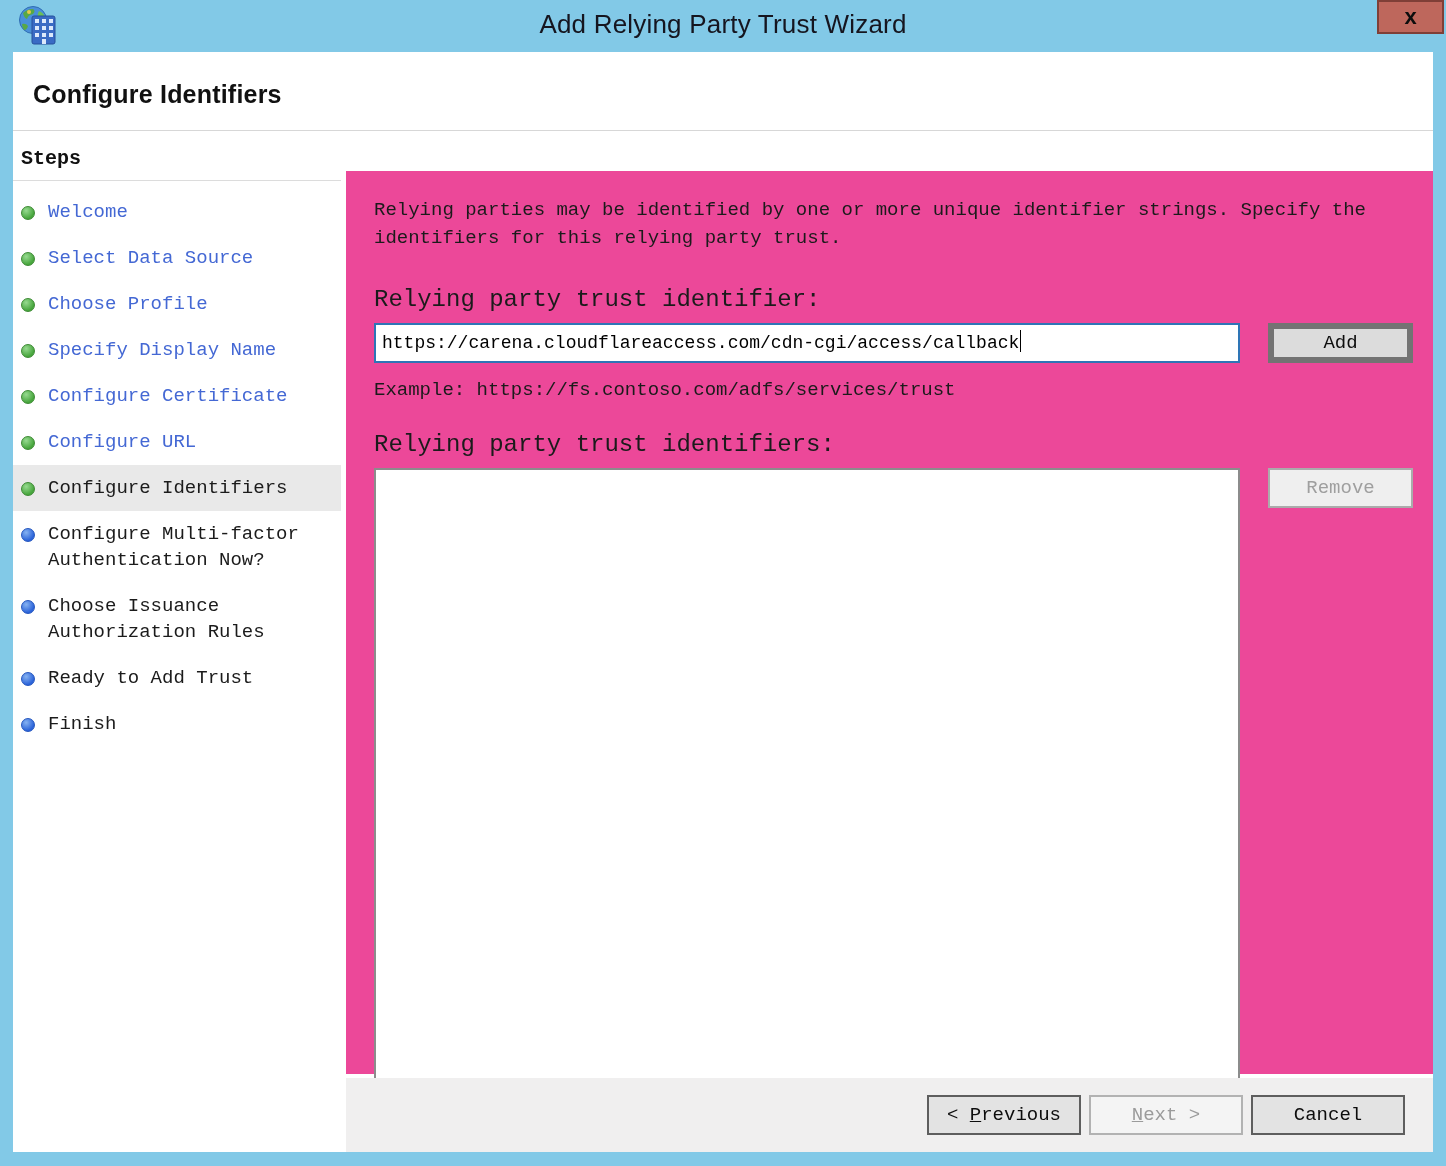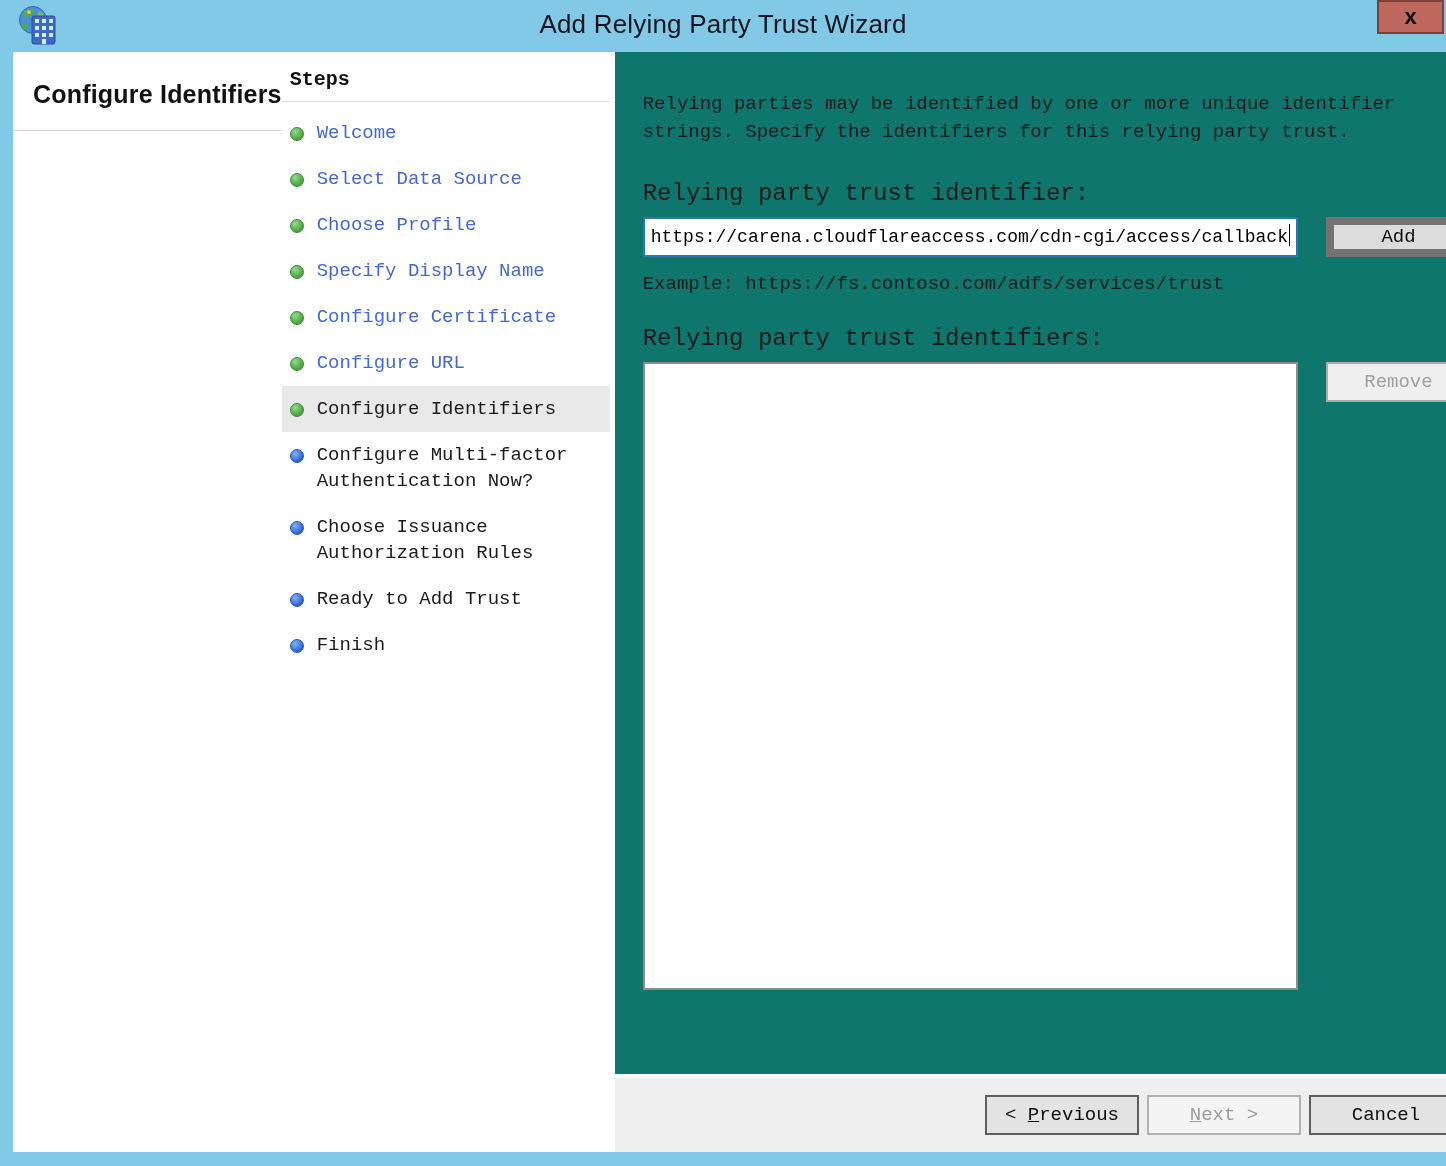--- a/index.html
+++ b/index.html
@@ -12,21 +12,21 @@
   .titlebar { position:relative; height:52px; background:#82c9e7; }
   .titlebar-title { position:absolute; left:0; right:0; top:9px; text-align:center;
       font-size:26px; color:#15151f; letter-spacing:0.2px; }
   .app-icon { position:absolute; left:17px; top:5px; width:42px; height:42px; }
   .close-btn { position:absolute; right:2px; top:0; width:67px; height:34px;
       background:#be675c; border:2px solid #7f3f37; color:#0d0d0d;
       font-size:22px; font-weight:bold; text-align:center; line-height:29px; cursor:pointer; }
 
   
   .inner { position:absolute; left:13px; right:13px; top:52px; bottom:14px;
-      background:#ffffff; display:flex; }
+      background:#ffffff; display:flex; flex-direction:column; }
 
   .page-header { height:79px; background:#ffffff; border-bottom:1px solid #d7d7d7;
       padding:28px 0 0 20px; flex:0 0 auto; }
   .page-header h1 { font-size:25px; font-weight:bold; color:#111; letter-spacing:0.2px; }
 
   .bodyrow { flex:1 1 auto; display:flex; min-height:0; background:#ffffff;font-family:Liberation Mono, monospace; }
 
   
   .sidebar { width:328px; flex:0 0 auto; background:#ffffff; padding-top:12px; }
   .steps-title { font-size:20px; font-weight:bold; color:#111; padding:4px 0 10px 8px;
@@ -41,35 +41,35 @@
       border:1px solid #3c8a33; }
   .step.upcoming .bullet {
       background:radial-gradient(circle at 35% 30%, #86b2f1, #2b63d9 70%);
       border:1px solid #2456be; }
   .step-label { font-size:19px; line-height:26px; }
   .step.done .step-label { color:#4468d4; }
   .step.current .step-label, .step.upcoming .step-label { color:#1b1b1b; }
 
   
   .rightcol { flex:1 1 auto; display:flex; flex-direction:column; margin-left:5px; min-width:0; }
-  .main { flex:1 1 auto; background:#0f766e; padding:38px 20px 0 28px; min-height:0; }
+  .main { flex:1 1 auto; background:#ec4899; padding:25px 20px 0 28px; min-height:0;margin-top:40px; }
 
   .intro { font-size:19px; line-height:28px; color:#1b1b1b; max-width:1030px; margin-bottom:34px; }
   .field-label { font-size:24px; color:#1b1b1b; margin-bottom:10px; }
 
   .field-row { display:flex; align-items:flex-start; }
   .textbox { flex:1 1 auto; height:40px; background:#ffffff; border:2px solid #2e75b6;
       font-size:18px; line-height:36px; padding:0 6px; white-space:nowrap; overflow:hidden;
       color:#000; }
   .caret { display:inline-block; width:1px; height:22px; background:#000;
       vertical-align:-4px; margin-left:1px; }
 
   .btn { font-family:inherit; font-size:19px; text-align:center; cursor:pointer; }
   .btn-add { flex:0 0 auto; width:145px; height:40px; margin-left:28px; margin-right:0;
-      background:#dcdcdc; border:8px solid #737373; color:#0d0d0d; }
+      background:#dcdcdc; border:6px solid #737373; color:#0d0d0d; }
   .btn-remove { flex:0 0 auto; width:145px; height:40px; margin-left:28px;
       background:#efefef; border:2px solid #ababab; color:#9f9f9f; cursor:default; }
 
   .example { font-size:19px; color:#1b1b1b; margin:16px 0 30px 0; }
 
   .listbox { flex:1 1 auto; height:628px; background:#ffffff; border:2px solid #8c8c8c; }
 
   
   .footer { flex:0 0 auto; height:74px; background:#f0efef; margin-top:4px;
       display:flex; justify-content:flex-end; align-items:center; padding-right:28px; }

